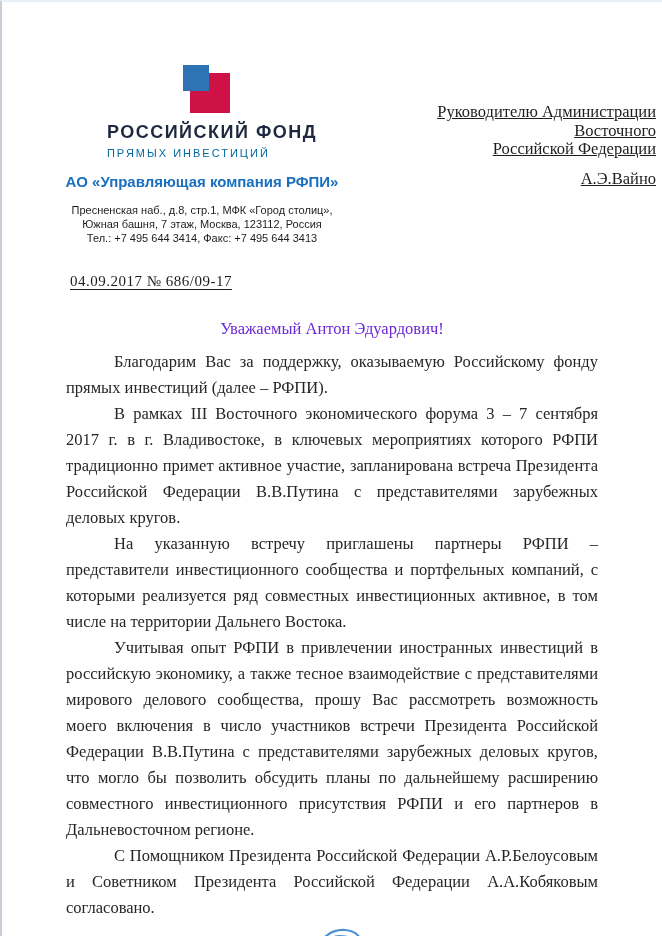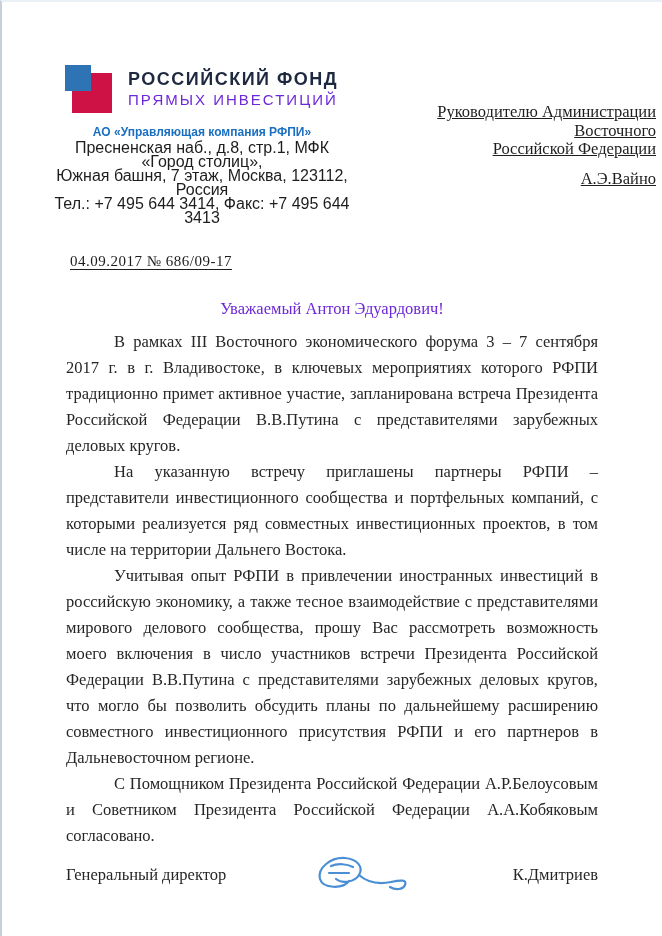--- a/index.html
+++ b/index.html
@@ -11,29 +11,29 @@
     border-left:2px solid #c9cfd8;
     border-top:2px solid #e9f0f6;
     overflow:hidden;
     font-family:"Liberation Serif","DejaVu Serif",serif;
     color:#2b2b2b;
   }
   
   .header-zone{display:flex;margin-top:61px;}
   .letterhead{width:352px;flex:0 0 352px;padding-left:48px;box-sizing:border-box;
     font-family:"Liberation Sans","DejaVu Sans",sans-serif;text-align:center;}
-  .brand-row{display:flex;align-items:center;justify-content:flex-start;padding-left:10px;}
+  .brand-row{display:flex;align-items:center;justify-content:flex-start;padding-left:10px;flex-direction:column;}
   .logo-mark{position:relative;width:58px;height:52px;flex:0 0 58px;}
   .logo-red{position:absolute;left:12px;top:10px;width:40px;height:40px;}
   .logo-blue{position:absolute;left:5px;top:2px;width:26px;height:26px;}
   .brand-text{margin-left:10px;text-align:left;}
   .brand-line1{font-size:18px;font-weight:bold;letter-spacing:1.5px;color:#1e2940;line-height:22px;white-space:nowrap;}
-  .brand-line2{font-size:15px;font-weight:400;letter-spacing:2px;color:#6d28d9;line-height:20px;white-space:nowrap;}
-  .company-line{margin-top:10px;font-size:12px;font-weight:bold;color:#1a6fc0;}
-  .addr{margin-top:2px;font-size:16px;line-height:14px;color:#1d1d1d;font-family:"Liberation Sans","DejaVu Sans",sans-serif;}
+  .brand-line2{font-size:11px;font-weight:400;letter-spacing:2px;color:#0369a1;line-height:20px;white-space:nowrap;}
+  .company-line{margin-top:10px;font-size:15px;font-weight:bold;color:#1a6fc0;}
+  .addr{margin-top:13px;font-size:11px;line-height:14px;color:#1d1d1d;font-family:"Liberation Sans","DejaVu Sans",sans-serif;}
   .ref-line{margin-top:27px;margin-left:20px;text-align:left;}
   .ref-line span{font-family:Liberation Serif, serif;font-size:15px;color:#1d1d1d;
     text-decoration:underline;text-underline-offset:3px;letter-spacing:0.5px;}
   .recipient{flex:1;padding-top:40px;padding-right:6px;text-align:right;
     font-size:16.5px;line-height:18.5px;color:#1d1d1d;text-decoration:underline;}
   .recipient-name{margin-top:11px;font-size:16.5px;}
   
   .salutation{text-align:center;margin-top:29px;font-size:16.5px;color:#6d28d9;}
   .body-text{margin:10px 64px 0 64px;}
   .body-text p{
@@ -81,22 +81,23 @@
       <div>Восточного</div>
       <div>Российской Федерации</div>
       <div class="recipient-name">А.Э.Вайно</div>
     </div>
 
   </div>
 
   <div class="salutation">Уважаемый Антон Эдуардович!</div>
 
   <div class="body-text">
+    <p>Благодарим Вас за поддержку, оказываемую Российскому фонду прямых инвестиций (далее – РФПИ).</p>
     <p>В рамках III Восточного экономического форума 3 – 7 сентября 2017 г. в г. Владивостоке, в ключевых мероприятиях которого РФПИ традиционно примет активное участие, запланирована встреча Президента Российской Федерации В.В.Путина с представителями зарубежных деловых кругов.</p>
-    <p>На указанную встречу приглашены партнеры РФПИ – представители инвестиционного сообщества и портфельных компаний, с которыми реализуется ряд совместных инвестиционных проектов, в том числе на территории Дальнего Востока.</p>
+    <p>На указанную встречу приглашены партнеры РФПИ – представители инвестиционного сообщества и портфельных компаний, с которыми реализуется ряд совместных инвестиционных активное, в том числе на территории Дальнего Востока.</p>
     <p>Учитывая опыт РФПИ в привлечении иностранных инвестиций в российскую экономику, а также тесное взаимодействие с представителями мирового делового сообщества, прошу Вас рассмотреть возможность моего включения в число участников встречи Президента Российской Федерации В.В.Путина с представителями зарубежных деловых кругов, что могло бы позволить обсудить планы по дальнейшему расширению совместного инвестиционного присутствия РФПИ и его партнеров в Дальневосточном регионе.</p>
     <p>С Помощником Президента Российской Федерации А.Р.Белоусовым и Советником Президента Российской Федерации А.А.Кобяковым согласовано.</p>
   </div>
 
 
   <div class="sign-row">
     <div class="sign-position">Генеральный директор</div>
     <div class="sign-graphic">
       <svg width="120" height="48" viewBox="0 0 120 48" fill="none" xmlns="http://www.w3.org/2000/svg">
         <g stroke="#4a8fd4" stroke-width="2.2" stroke-linecap="round" fill="none">

